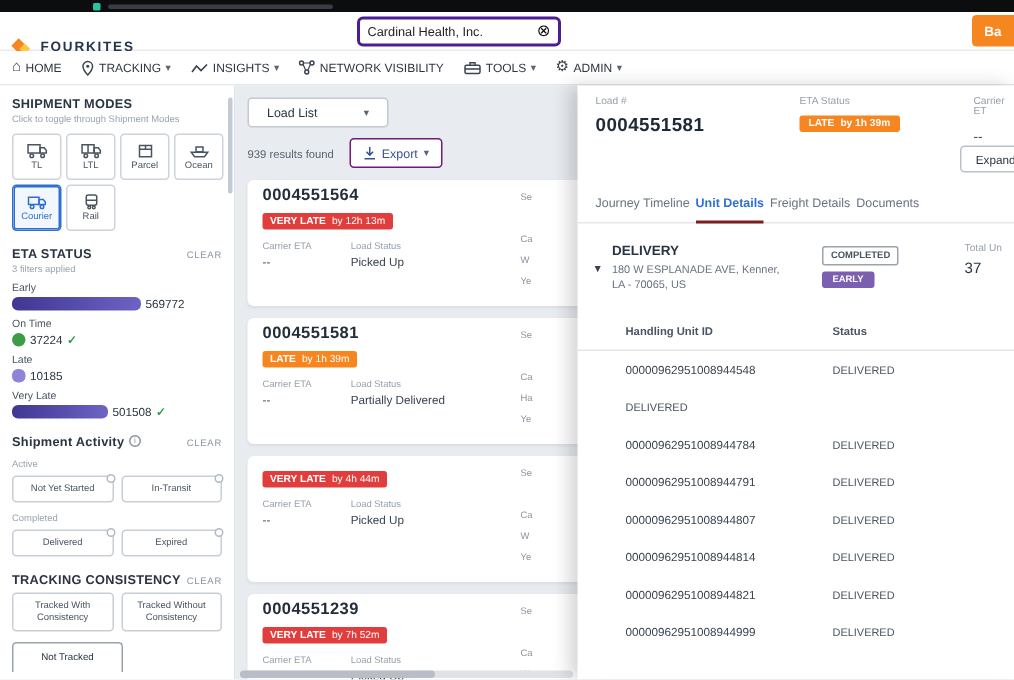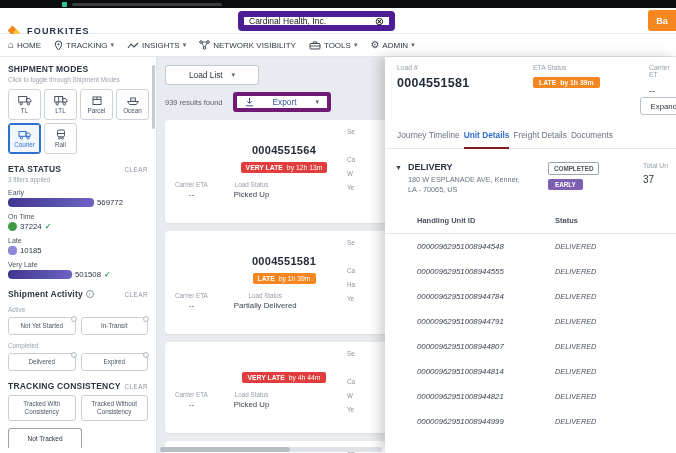--- a/index.html
+++ b/index.html
@@ -15,21 +15,21 @@
   .browser-dot { position:absolute; left:62px; top:2px; width:5px; height:5px; background:#27c5a0; border-radius:1px; }
   .browser-pill { position:absolute; left:72px; top:3px; width:150px; height:3px; background:#3a3d42; border-radius:2px; }
 
   
   .app-header { position:absolute; top:8px; left:0; right:0; height:26px; background:#fff; border-bottom:1px solid #e8eaee; }
   .logo { position:absolute; left:8px; top:16px; display:flex; align-items:center; gap:5px; }
   .logo-diamonds { position:relative; width:14px; height:14px; }
   .d1 { position:absolute; left:1px; top:3px; width:7px; height:7px; background:#f6861f; transform:rotate(45deg); }
   .d2 { position:absolute; left:6px; top:6px; width:5px; height:5px; background:#ffc53d; transform:rotate(45deg); }
   .logo-text { font-size:9px; font-weight:bold; letter-spacing:1.2px; color:#24344f; }
-  .search-box { position:absolute; left:238px; top:3px; width:157px; height:20px; border:6px solid #4c1d95; border-radius:4px; background:#fff; display:flex; align-items:center; padding:0 5px; }
+  .search-box { position:absolute; left:238px; top:3px; width:136px; height:20px; border:2px solid #4c1d95; border-radius:4px; background:#fff; display:flex; align-items:center; padding:0 5px; }
   .search-input { flex:1; min-width:0; border:none; outline:none; background:transparent; font-family:inherit; font-size:8.5px; color:#222; }
   .search-clear { font-size:11px; color:#111; line-height:1; cursor:pointer; }
   .header-action { position:absolute; right:0; top:2px; width:28px; height:21px; background:#f6861f; color:#fff; font-size:9px; font-weight:bold; display:flex; align-items:center; justify-content:center; border:none; border-radius:3px 0 0 3px; cursor:pointer; }
 
   
   .nav-bar { position:absolute; top:34px; left:0; right:0; height:23px; background:#fff; border-bottom:1px solid #e3e6ea; display:flex; align-items:center; gap:13px; padding:0 8px; }
   .nav-item { display:flex; align-items:center; gap:3px; font-size:8px; color:#2f3742; white-space:nowrap; cursor:pointer; }
   .nav-glyph { font-size:10px; line-height:1; color:#3a4350; }
   .caret { font-size:7px; color:#5a6472; }
 
@@ -57,25 +57,25 @@
   .toggle-label { font-size:6.3px; color:#9aa3ae; margin-top:7px; }
   .toggle-row { display:flex; gap:5px; margin-top:4px; }
   .toggle-btn { position:relative; flex:1; height:18px; border:1px solid #c7ced6; border-radius:3px; background:#fff; font-size:6.3px; color:#4a5462; display:flex; align-items:center; justify-content:center; text-align:center; line-height:1.3; cursor:pointer; }
   .toggle-btn.tall { height:26px; padding:2px 3px; }
   .toggle-btn .radio { position:absolute; top:-2px; right:-2px; width:6px; height:6px; border:1px solid #b3bac2; border-radius:50%; background:#fff; }
   .not-tracked-btn { margin-top:7px; width:74px; height:20px; border:1px solid #9aa3ae; border-bottom:none; border-radius:3px 3px 0 0; background:#fff; font-size:6.5px; color:#2a3442; display:flex; align-items:center; justify-content:center; cursor:pointer; }
   .sb-scrollbar { position:absolute; right:1px; top:8px; width:3px; height:64px; background:#c4cad1; border-radius:2px; }
 
   
   .list-pane { position:absolute; left:157px; top:57px; right:0; bottom:0; background:#e8ebef; padding:8px; overflow:hidden; }
-  .list-select { width:94px; height:20px; border:1px solid #c2c9d1; border-radius:3px; background:#fff; display:flex; align-items:center; justify-content:space-between; padding:0 23px; font-size:8.3px; color:#2a3442; cursor:pointer; }
+  .list-select { width:94px; height:20px; border:1px solid #c2c9d1; border-radius:3px; background:#fff; display:flex; align-items:center; justify-content:space-between; padding:0 12px; font-size:8.3px; color:#2a3442; cursor:pointer; }
   .list-controls { display:flex; align-items:center; gap:10px; margin-top:7px; }
   .results-text { font-size:7.5px; color:#5a6472;text-align:right; }
-  .export-btn { height:20px; border:4px solid #701a75; border-radius:3px; background:#fff; display:flex; align-items:center; gap:19px; padding:0 8px; font-size:8.3px; color:#3a4f9b; cursor:pointer; }
-  .load-card { position:relative; width:238px; min-height:84px; background:#fff; border-radius:4px; margin-top:8px; padding:24px 10px; box-shadow:0 1px 2px rgba(0,0,0,.06); cursor:pointer;text-align:center; }
+  .export-btn { height:20px; border:1px solid #701a75; border-radius:3px; background:#fff; display:flex; align-items:center; gap:4px; padding:0 8px; font-size:8.3px; color:#3a4f9b; cursor:pointer; }
+  .load-card { position:relative; width:238px; min-height:84px; background:#fff; border-radius:4px; margin-top:8px; padding:4px 10px; box-shadow:0 1px 2px rgba(0,0,0,.06); cursor:pointer; }
   .card-id { font-size:11px; font-weight:bold; color:#242e3a; letter-spacing:.3px; }
   .badge { display:inline-flex; gap:4px; align-items:center; margin-top:4px; padding:2px 5px; border-radius:2px; color:#fff; font-size:6.8px; font-weight:bold; }
   .badge .delay { font-weight:normal; }
   .badge.red { background:#e23d3d; }
   .badge.orange { background:#f6861f; }
   .card-fields { display:flex; gap:26px; margin-top:7px; }
   .field-label { font-size:6.3px; color:#97a0ab; }
   .field-value { font-size:7.8px; color:#3a4350; margin-top:2px; }
   .cut-frag { position:absolute; left:182px; font-size:6.3px; color:#8a93a0; }
   .f0{top:8px} .f1{top:36px} .f2{top:50px} .f3{top:64px}
@@ -89,32 +89,32 @@
   .dp-load-value { font-size:12.5px; font-weight:bold; color:#1f2a37; margin-top:5px; letter-spacing:.3px; }
   .dp-col { position:absolute; top:7px; }
   .col-eta { left:148px; }
   .col-carrier { left:264px; }
   .dp-badge { display:inline-flex; gap:4px; margin-top:5px; padding:2px 6px; border-radius:2px; background:#f6861f; color:#fff; font-size:6.8px; font-weight:bold; }
   .dp-carrier-value { font-size:9px; color:#3a4350; margin-top:8px; }
   .expand-btn { position:absolute; right:-12px; top:40px; height:18px; border:1px solid #b9c2cc; border-radius:3px; background:#fff; font-size:7.8px; color:#2a3442; display:flex; align-items:center; padding:0 10px; cursor:pointer; }
   .dp-tabs { display:flex; gap:4px; padding:0 12px; border-bottom:1px solid #e3e6ea; }
   .dp-tab { font-size:8.3px; color:#6a7382; padding:7px 0; white-space:nowrap; cursor:pointer; }
   .dp-tab.active { color:#2f6fd1; font-weight:bold; border-bottom:2px solid #7f1d1d; margin-bottom:-1px; }
-  .stop-row { position:relative; display:flex; padding:13px 4px 14px 10px; gap:6px; }
+  .stop-row { position:relative; display:flex; padding:13px 4px 14px 10px; gap:6px;align-items:center; }
   .stop-caret { font-size:7px; color:#3a4350; margin-top:2px; cursor:pointer; }
   .stop-type { font-size:9px; font-weight:bold; color:#2a3442; }
   .stop-address { font-size:7.3px; color:#6a7382; margin-top:3px; width:120px; line-height:1.35; }
   .stop-badges { margin-left:14px; display:flex; flex-direction:column; align-items:flex-start; }
   .badge-outline { border:1px solid #9aa3ae; border-radius:2px; padding:2px 5px; font-size:6.3px; font-weight:bold; color:#4a5462; background:#fff; }
   .badge-early { margin-top:4px; border-radius:2px; padding:2px 7px; font-size:6.3px; font-weight:bold; color:#fff; background:#7c5fb0; }
   .stop-total { position:absolute; right:8px; top:13px; }
   .stop-total-value { font-size:10px; color:#2a3442; margin-top:5px; }
   .ut-head { display:flex; padding:7px 12px 8px 32px; border-bottom:1px solid #e3e6ea; font-size:7.5px; font-weight:bold; color:#4a5462; }
   .ut-id-col { width:138px; }
-  .ut-row { display:flex; align-items:center; padding:8px 12px 8px 32px; font-size:7.8px; color:#3a4350;font-style:italic; }
+  .ut-row { display:flex; align-items:center; padding:8px 12px 8px 32px; font-size:7.8px; color:#3a4350; }
   .ut-status { font-size:7.3px; color:#4a5462; }
 </style>
 </head>
 <body>
 
 <div class="browser-bar">
   <span class="browser-dot"></span>
   <span class="browser-pill"></span>
 </div>
 
@@ -482,21 +482,20 @@
   <div class="units-table">
     <div class="ut-head">
       <span class="ut-id-col">Handling Unit ID</span>
       <span>Status</span>
     </div>
     <div class="ut-row">
       <span class="ut-id-col">00000962951008944548</span>
       <span class="ut-status">DELIVERED</span>
     </div>
     <div class="ut-row">
-      <span class="ut-id-col">00000962951008944555</span>
       <span class="ut-status">DELIVERED</span>
     </div>
     <div class="ut-row">
       <span class="ut-id-col">00000962951008944784</span>
       <span class="ut-status">DELIVERED</span>
     </div>
     <div class="ut-row">
       <span class="ut-id-col">00000962951008944791</span>
       <span class="ut-status">DELIVERED</span>
     </div>

